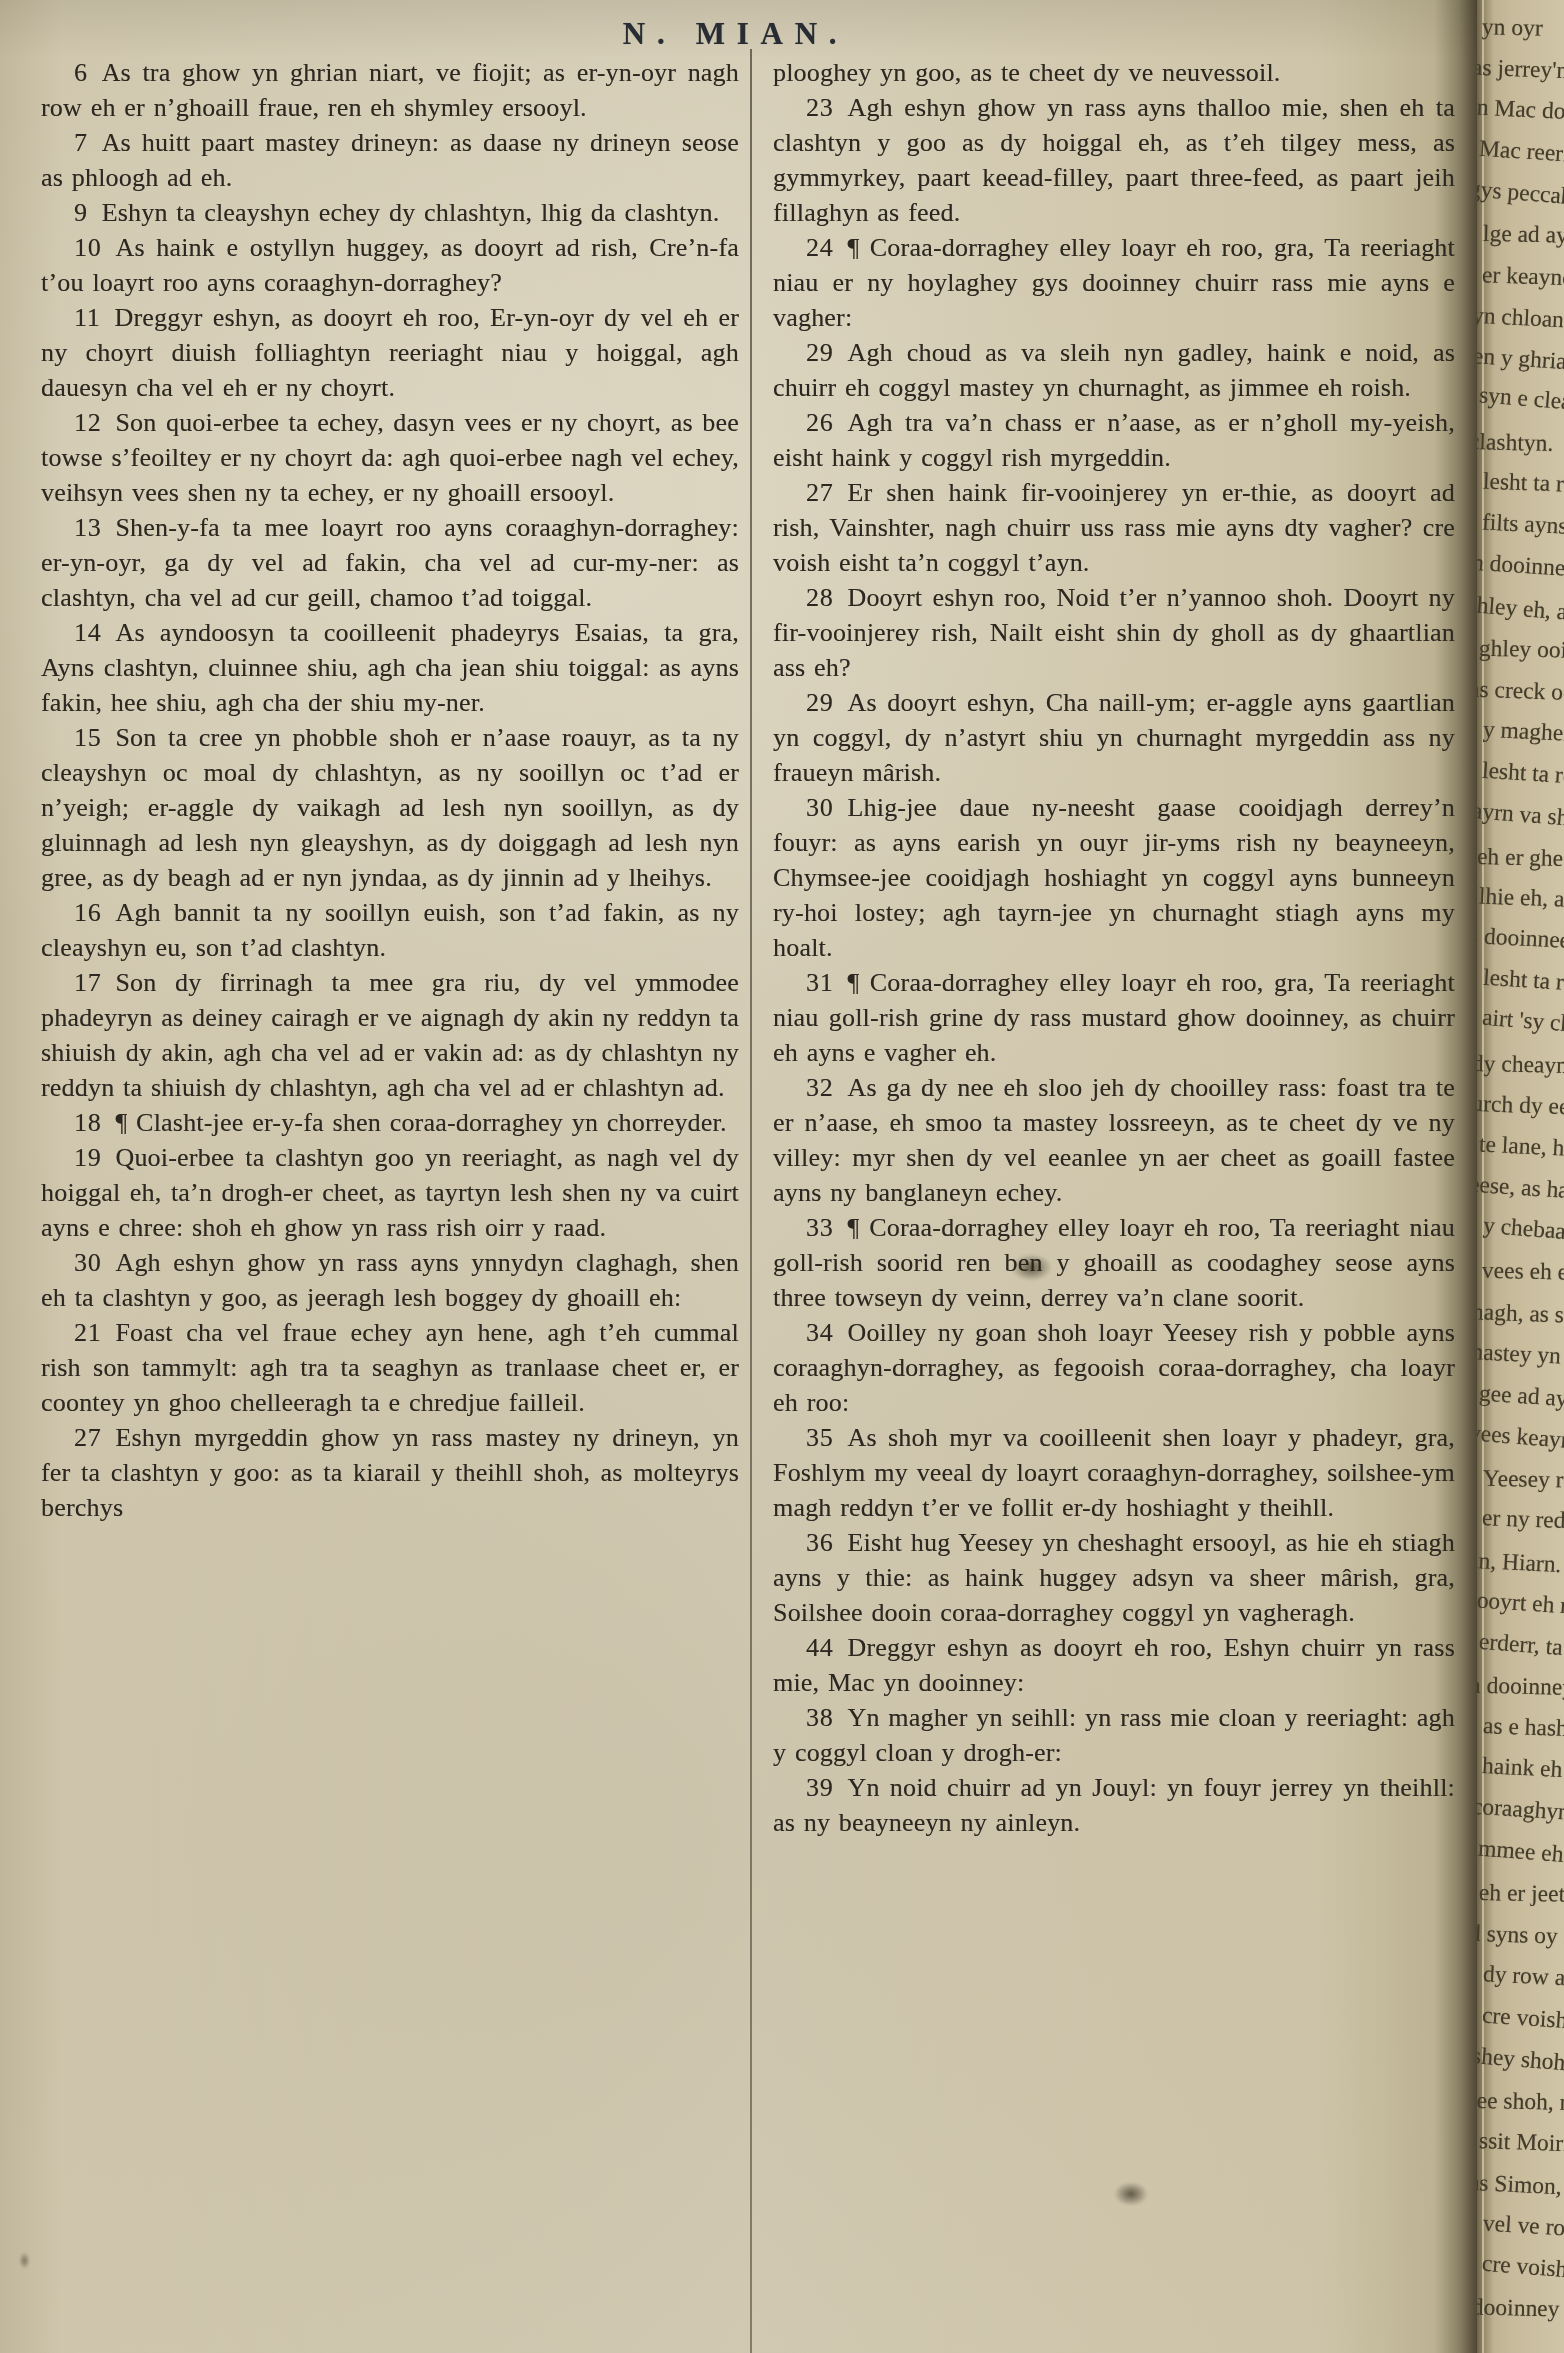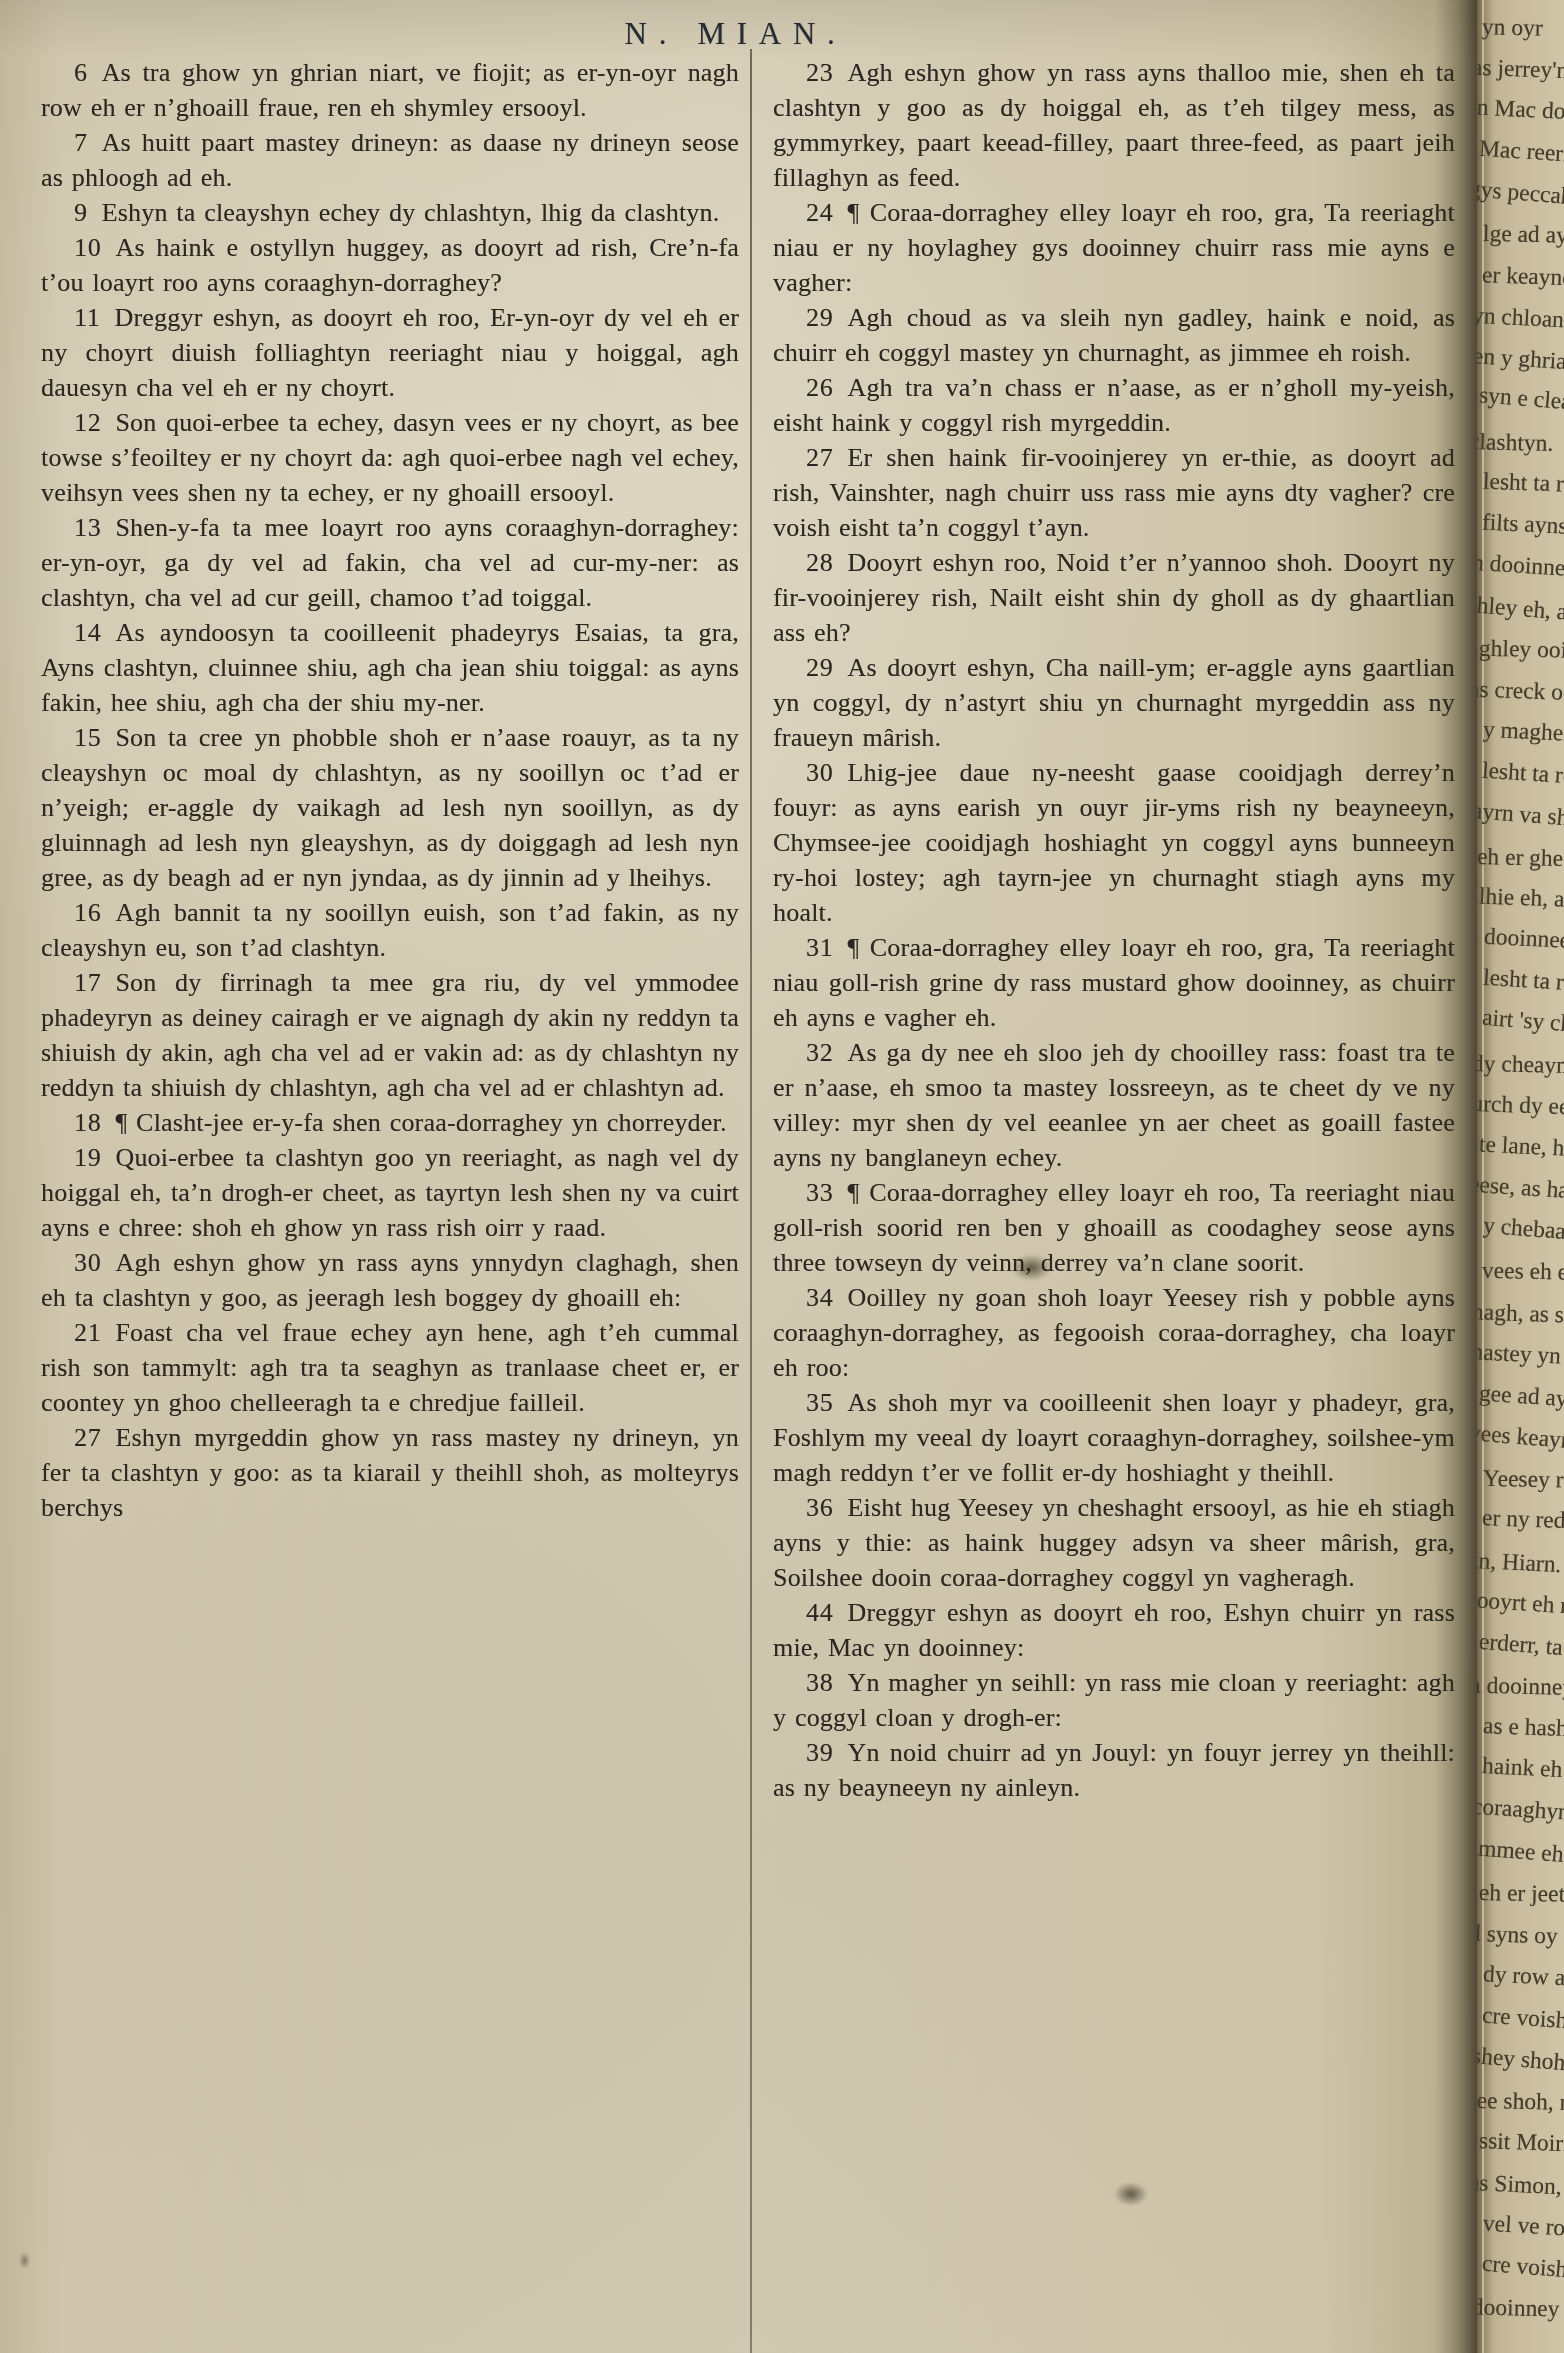--- a/index.html
+++ b/index.html
@@ -29,21 +29,21 @@
       var(--paper, #d2c9b0);
   }
 
   .running-head {
     position: absolute;
     top: 15.6px;
     left: 0;
     width: 1471px;
     text-align: center;
     font-size: 31px;
-    font-weight: normal;
+    font-weight: bold;
     letter-spacing: 11.7px;
     color: #272d33;
     text-shadow: 0 0 0.8px rgba(39,45,51,0.45);
   }
 
   .col {
     position: absolute;
     top: 55px;
     font-size: 26px;
     line-height: 35px;
@@ -144,20 +144,21 @@
       <p class="verse"><span class="vnum">18</span>¶ Clasht-jee er-y-fa shen coraa-dorraghey yn chorreyder.</p>
       <p class="verse"><span class="vnum">19</span>Quoi-erbee ta clashtyn goo yn reeriaght, as nagh vel dy hoiggal eh, ta’n drogh-er cheet, as tayrtyn lesh shen ny va cuirt ayns e chree: shoh eh ghow yn rass rish oirr y raad.</p>
       <p class="verse"><span class="vnum">30</span>Agh eshyn ghow yn rass ayns ynnydyn claghagh, shen eh ta clashtyn y goo, as jeeragh lesh boggey dy ghoaill eh:</p>
       <p class="verse"><span class="vnum">21</span>Foast cha vel fraue echey ayn hene, agh t’eh cummal rish son tammylt: agh tra ta seaghyn as tranlaase cheet er, er coontey yn ghoo chelleeragh ta e chredjue failleil.</p>
       <p class="verse"><span class="vnum">27</span>Eshyn myrgeddin ghow yn rass mastey ny drineyn, yn fer ta clashtyn y goo: as ta kiarail y theihll shoh, as molteyrys berchys</p>
     </div>
 
   <div class="divider"></div>
 
   <div class="col col-right">
+      <p class="verse cont">plooghey yn goo, as te cheet dy ve neuvessoil.</p>
       <p class="verse"><span class="vnum">23</span>Agh eshyn ghow yn rass ayns thalloo mie, shen eh ta clashtyn y goo as dy hoiggal eh, as t’eh tilgey mess, as gymmyrkey, paart keead-filley, paart three-feed, as paart jeih fillaghyn as feed.</p>
       <p class="verse"><span class="vnum">24</span>¶ Coraa-dorraghey elley loayr eh roo, gra, Ta reeriaght niau er ny hoylaghey gys dooinney chuirr rass mie ayns e vagher:</p>
       <p class="verse"><span class="vnum">29</span>Agh choud as va sleih nyn gadley, haink e noid, as chuirr eh coggyl mastey yn churnaght, as jimmee eh roish.</p>
       <p class="verse"><span class="vnum">26</span>Agh tra va’n chass er n’aase, as er n’gholl my-yeish, eisht haink y coggyl rish myrgeddin.</p>
       <p class="verse"><span class="vnum">27</span>Er shen haink fir-vooinjerey yn er-thie, as dooyrt ad rish, Vainshter, nagh chuirr uss rass mie ayns dty vagher? cre voish eisht ta’n coggyl t’ayn.</p>
       <p class="verse"><span class="vnum">28</span>Dooyrt eshyn roo, Noid t’er n’yannoo shoh. Dooyrt ny fir-vooinjerey rish, Nailt eisht shin dy gholl as dy ghaartlian ass eh?</p>
       <p class="verse"><span class="vnum">29</span>As dooyrt eshyn, Cha naill-ym; er-aggle ayns gaartlian yn coggyl, dy n’astyrt shiu yn churnaght myrgeddin ass ny fraueyn mârish.</p>
       <p class="verse"><span class="vnum">30</span>Lhig-jee daue ny-neesht gaase cooidjagh derrey’n fouyr: as ayns earish yn ouyr jir-yms rish ny beayneeyn, Chymsee-jee cooidjagh hoshiaght yn coggyl ayns bunneeyn ry-hoi lostey; agh tayrn-jee yn churnaght stiagh ayns my hoalt.</p>
       <p class="verse"><span class="vnum">31</span>¶ Coraa-dorraghey elley loayr eh roo, gra, Ta reeriaght niau goll-rish grine dy rass mustard ghow dooinney, as chuirr eh ayns e vagher eh.</p>
       <p class="verse"><span class="vnum">32</span>As ga dy nee eh sloo jeh dy chooilley rass: foast tra te er n’aase, eh smoo ta mastey lossreeyn, as te cheet dy ve ny villey: myr shen dy vel eeanlee yn aer cheet as goaill fastee ayns ny banglaneyn echey.</p>

